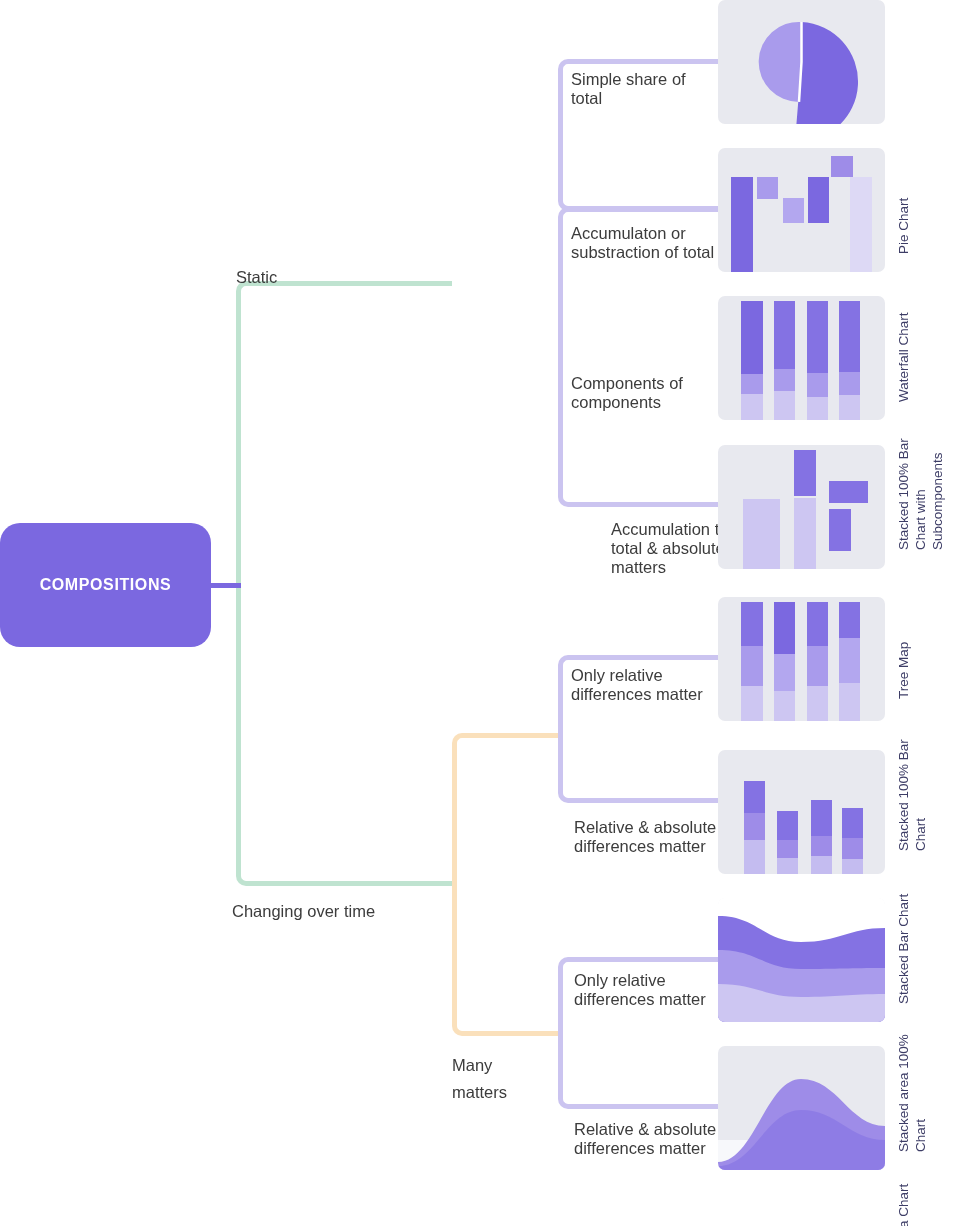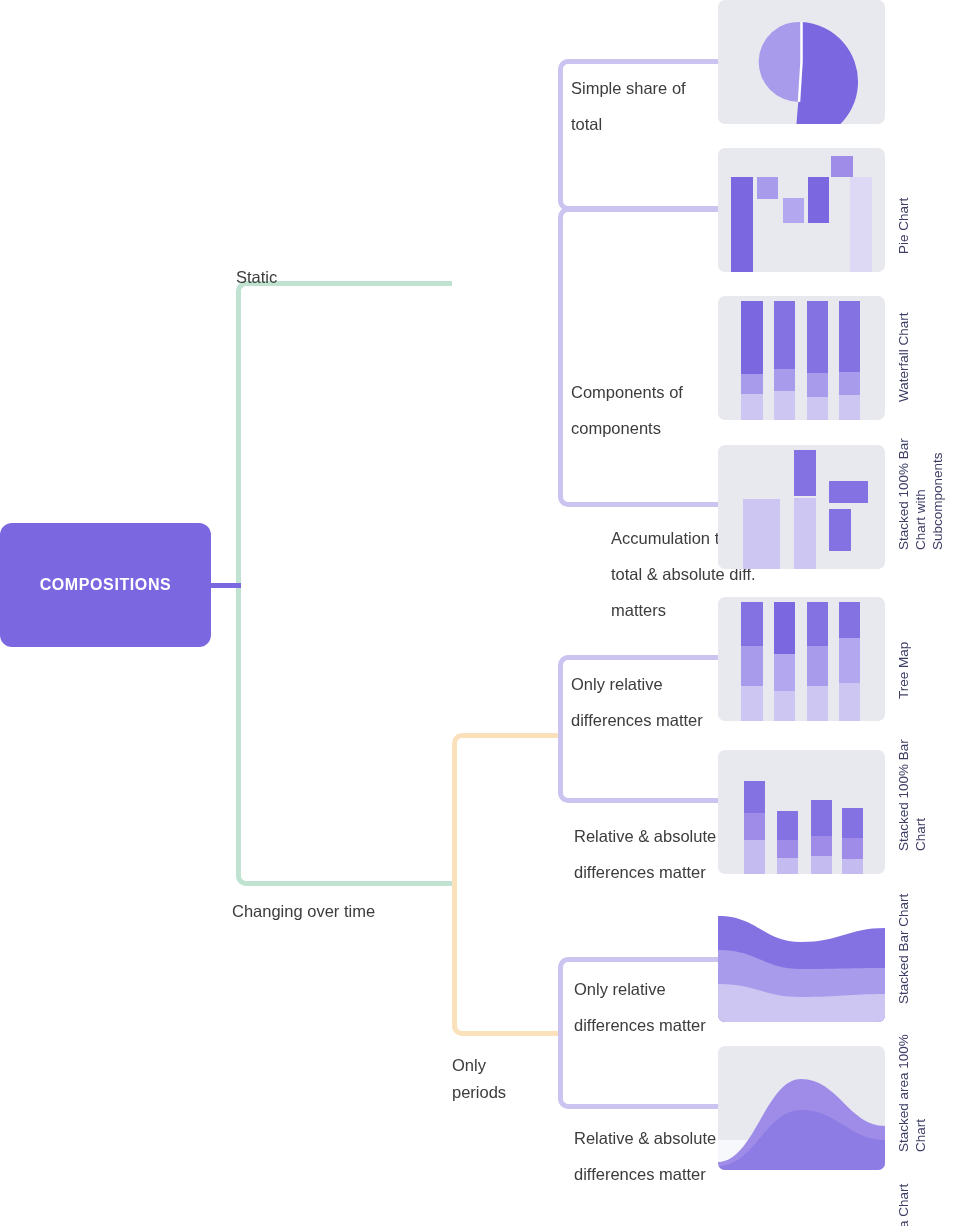--- a/index.html
+++ b/index.html
@@ -11,21 +11,21 @@
     overflow: hidden;
   }
   #stage { position: relative; width: 954px; height: 1226px; }
 
   
   .root-node {
     position: absolute;
     left: 0px; top: 523px;
     width: 211px; height: 124px;
     background: #7b68e0;
-    border-radius: 12px;
+    border-radius: 20px;
     display: flex; align-items: center; justify-content: center;
   }
   .root-label {
     color: #ffffff;
     font-size: 16px;
     font-weight: bold;
     letter-spacing: 0.6px;
   }
   .root-stub {
     position: absolute;
@@ -74,21 +74,21 @@
   .bp-1 { top: 59px;  height: 152px; }
   .bp-2 { top: 207px; height: 300px; }
   .bp-3 { top: 655px; height: 148px; }
   .bp-4 { top: 957px; height: 152px; }
 
   
   .cond {
     position: absolute;
     color: #3c3c3c;
     font-size: 16.5px;
-    line-height: 36px;
+    line-height: 19px;
     width: 150px;
   }
   .branch-label {
     position: absolute;
     color: #3c3c3c;
     font-size: 16.5px;
     line-height: 27px;
     width: 170px;
   }
 
@@ -128,23 +128,24 @@
   <div class="bracket bracket-purple bp-3"></div>
   <div class="bracket bracket-purple bp-4"></div>
 
   <div class="root-stub"></div>
   <div class="root-node">
     <span class="root-label">COMPOSITIONS</span>
   </div>
 
   <div class="branch-label" style="left:236px; top:238px;margin-top:26px;">Static</div>
   <div class="branch-label" style="left:232px; top:898px;">Changing over time</div>
-  <div class="branch-label" style="left:452px; top:1052px; width:90px;">Only periods</div>
+  <div class="branch-label" style="left:452px; top:1052px; width:90px;">Many matters</div>
 
   <div class="cond" style="left:571px; top:70px;">Simple share of total</div>
+  <div class="cond" style="left:571px; top:224px; width:152px;">Accumulaton or substraction of total</div>
   <div class="cond" style="left:571px; top:374px; width:152px;">Components of components</div>
   <div class="cond" style="left:571px; top:520px; width:150px;margin-left:40px;">Accumulation to total &amp; absolute diff. matters</div>
   <div class="cond" style="left:571px; top:666px;">Only relative differences matter</div>
   <div class="cond" style="left:574px; top:818px; width:145px;">Relative &amp; absolute differences matter</div>
   <div class="cond" style="left:574px; top:971px;">Only relative differences matter</div>
   <div class="cond" style="left:574px; top:1120px; width:145px;">Relative &amp; absolute differences matter</div>
 
   <div class="thumb" style="top:0px;">
     <svg width="167" height="124" viewBox="0 0 167 124">
       <path d="M83.5,62 L83.5,22 A40,40 0 1 1 77,141.4 Z" fill="#7b68e0"></path>

